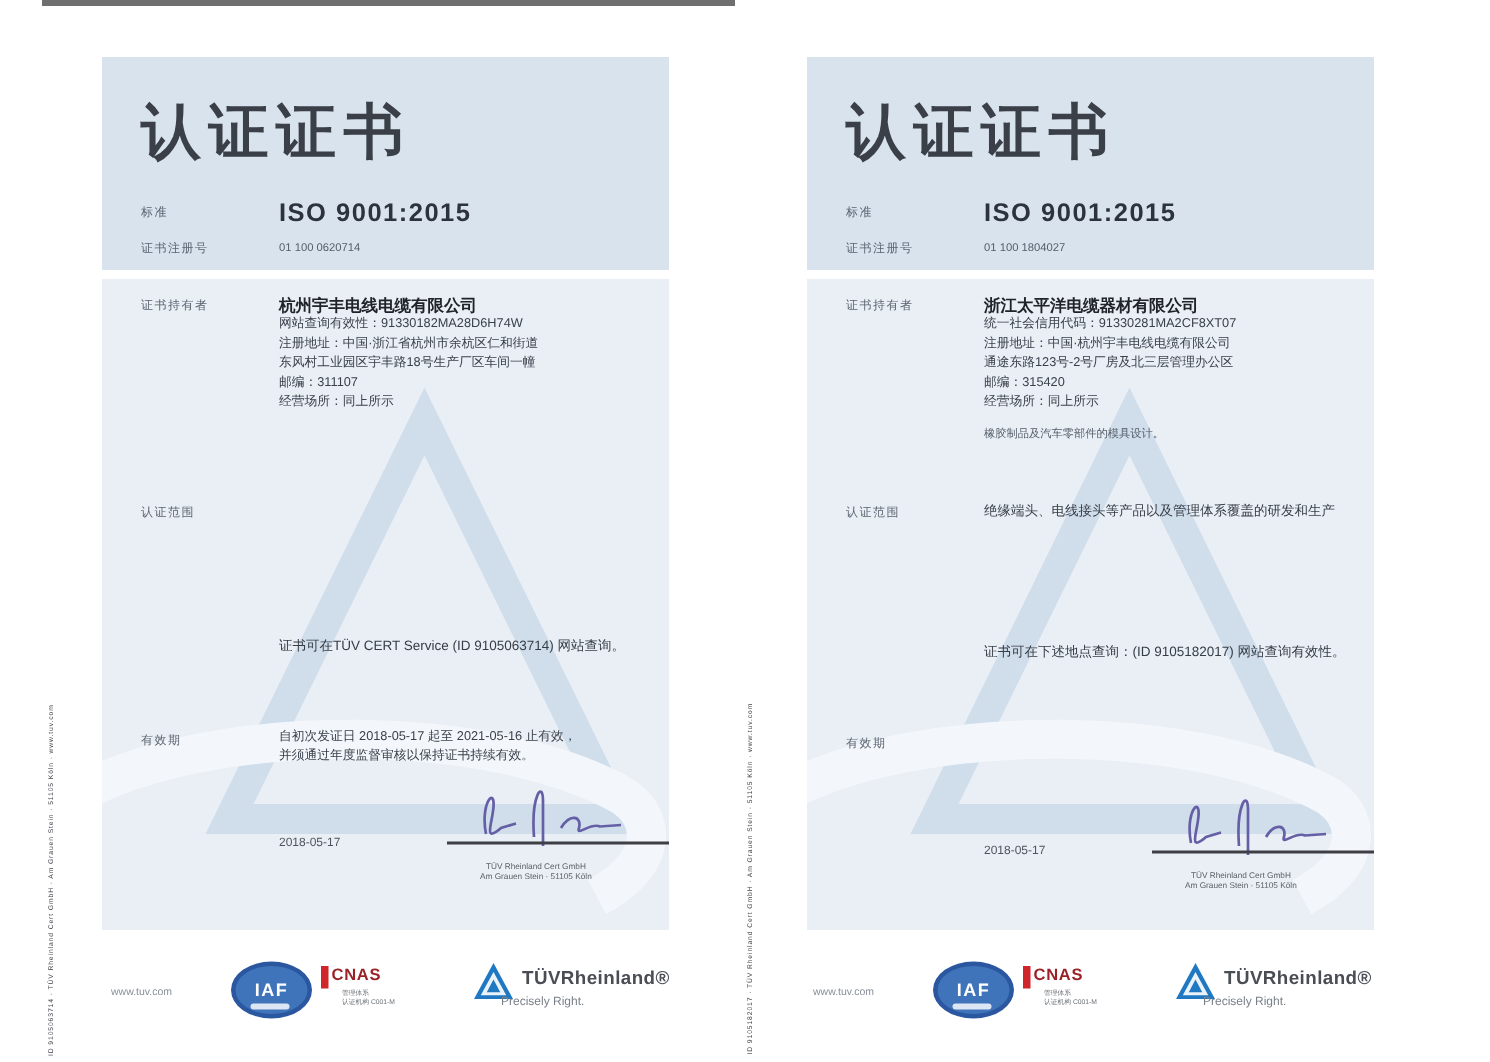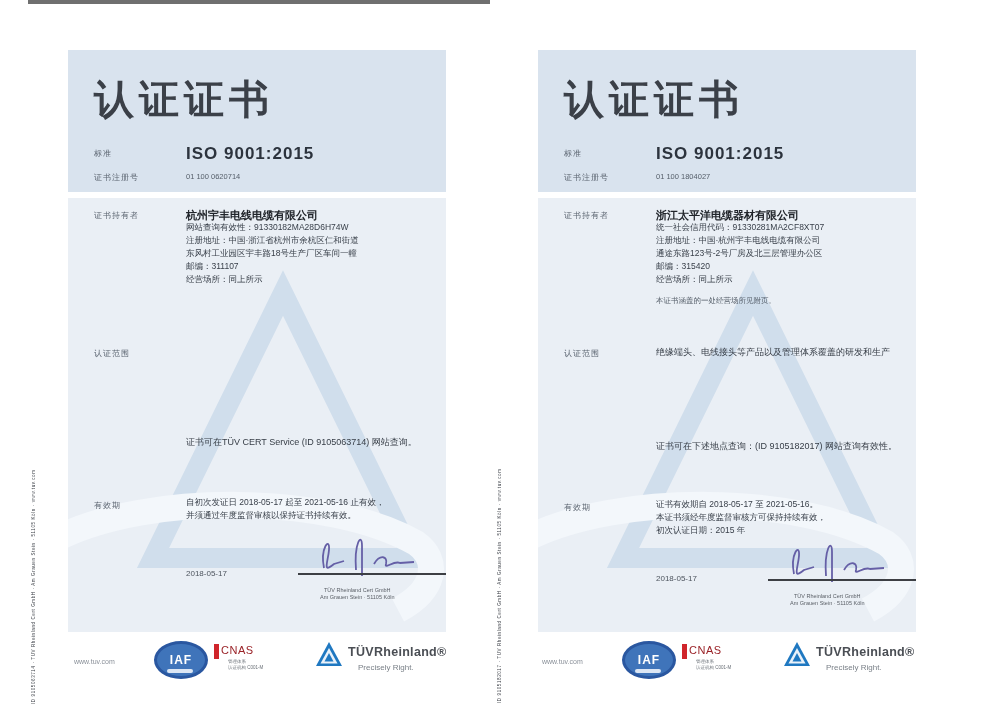--- a/index.html
+++ b/index.html
@@ -1,19 +1,19 @@
 <!DOCTYPE html>
 <html><head>
 <meta charset="utf-8">
 <style>
   html,body{margin:0;padding:0;}
   body{width:993px;height:708px;position:relative;background:#ffffff;
        font-family:"Liberation Sans",sans-serif;overflow:hidden;}
   .topbar{position:absolute;left:28px;top:0;width:462px;height:4px;background:#6f6f6f;}
-  .cert{position:absolute;top:50px;width:378px;height:582px;filter:blur(0.4px);}
+  .cert{position:absolute;top:38px;width:378px;height:582px;filter:blur(0.4px);}
   .cert.c1{left:68px;} .cert.c2{left:538px;}
   .cert .head{position:absolute;left:0;top:0;width:100%;height:142px;background:#d9e3ee;}
   .cert .bodyband{position:absolute;left:0;top:148px;width:100%;height:434px;background:#eaeff5;}
   .wm{position:absolute;left:0;top:148px;width:378px;height:434px;}
   .title{position:absolute;left:26px;top:22px;font-size:40px;font-weight:bold;
          color:#3b4048;letter-spacing:5px;}
   .lab{position:absolute;left:26px;font-size:8px;color:#5b6470;letter-spacing:1px;}
   .val{position:absolute;left:118px;font-size:9px;color:#363d46;}
   .std{font-weight:bold;font-size:17px;letter-spacing:1px;color:#2c333d;}
   .bold{font-weight:bold;font-size:11px;color:#20242a;}
@@ -30,25 +30,25 @@
   .f1{left:62px;} .f2{left:530px;}
   .www{position:absolute;left:12px;top:20px;font-size:7px;color:#8a9099;}
   .iaf{position:absolute;left:92px;top:3px;width:48px;height:32px;background:#3f74ba;
        border:3px solid #2a57a0;border-radius:50%;color:#fff;font-weight:bold;font-size:12px;
        display:flex;align-items:center;justify-content:center;letter-spacing:1px;}
   .iaf::after{content:"";position:absolute;left:10px;bottom:3px;width:26px;height:4px;
        background:#dce6f4;border-radius:2px;}
   .cnas{position:absolute;left:152px;top:6px;}
   .cnas .row{display:flex;align-items:flex-start;}
   .cnas .bar{width:5px;height:15px;background:#d0252b;margin-right:2px;}
-  .cnas .word{font-weight:normal;font-size:11px;color:#9a2227;letter-spacing:0.5px;}
+  .cnas .word{font-weight:bold;font-size:11px;color:#9a2227;letter-spacing:0.5px;}
   .cnas .sub{margin-left:14px;font-size:4.5px;color:#6a7077;line-height:6px;}
   .ftri{position:absolute;left:253px;top:2px;}
   .brand{position:absolute;left:286px;top:7px;font-size:12.5px;font-weight:bold;color:#4a4e54;letter-spacing:0.3px;text-align:center;}
-  .tagline{position:absolute;left:296px;top:25px;font-size:8px;color:#7a8088;}
+  .tagline{position:absolute;left:272px;top:25px;font-size:8px;color:#7a8088;}
   .scope-extra{position:absolute;left:118px;}
 </style>
 </head>
 <body>
 
 <div class="topbar"></div>
 
 <div class="cert c1">
   <div class="head"></div>
   <div class="bodyband"></div>
@@ -109,33 +109,28 @@
 
   <div class="lab" style="top:160px">证书持有者</div>
   <div class="val bold" style="top:158px">浙江太平洋电缆器材有限公司</div>
   <div class="val lines" style="top:171px">
     <div>统一社会信用代码：91330281MA2CF8XT07</div>
     <div>注册地址：中国·杭州宇丰电线电缆有限公司</div>
     <div>通途东路123号-2号厂房及北三层管理办公区</div>
     <div>邮编：315420</div>
     <div>经营场所：同上所示</div>
   </div>
-  <div class="val tiny scope-extra" style="top:246px">本证书涵盖的一处经营场所见附页。</div>
+  <div class="val tiny scope-extra" style="top:246px">橡胶制品及汽车零部件的模具设计。</div>
 
   <div class="lab" style="top:298px">认证范围</div>
   <div class="val wide" style="top:296px">绝缘端头、电线接头等产品以及管理体系覆盖的研发和生产</div>
 
   <div class="val wide" style="top:390px">证书可在下述地点查询：(ID 9105182017) 网站查询有效性。</div>
 
   <div class="lab" style="top:452px">有效期</div>
-  <div class="val lines" style="top:448px">
-    <div>证书有效期自 2018-05-17 至 2021-05-16。</div>
-    <div>本证书须经年度监督审核方可保持持续有效，</div>
-    <div>初次认证日期：2015 年</div>
-  </div>
 
   <div class="date" style="top:524px">2018-05-17</div>
   <svg class="sig" style="top:486px" width="152" height="58" viewBox="0 0 152 58">
     <path d="M28 38 C 24 18, 34 6, 33 20 C 32 32, 26 44, 38 34 L48 31 M60 40 C 58 12, 66 2, 66 16 L66 46 M78 34 C 84 24, 92 26, 90 34 C 88 40, 98 30, 104 33 L118 32" fill="none" stroke="#655fa6" stroke-width="1.8"></path>
     <rect x="2" y="43" width="148" height="2" fill="#3d3f44"></rect>
   </svg>
   <div class="signote" style="top:543px">
     <div>TÜV Rheinland Cert GmbH</div>
     <div>Am Grauen Stein · 51105 Köln</div>
   </div>

